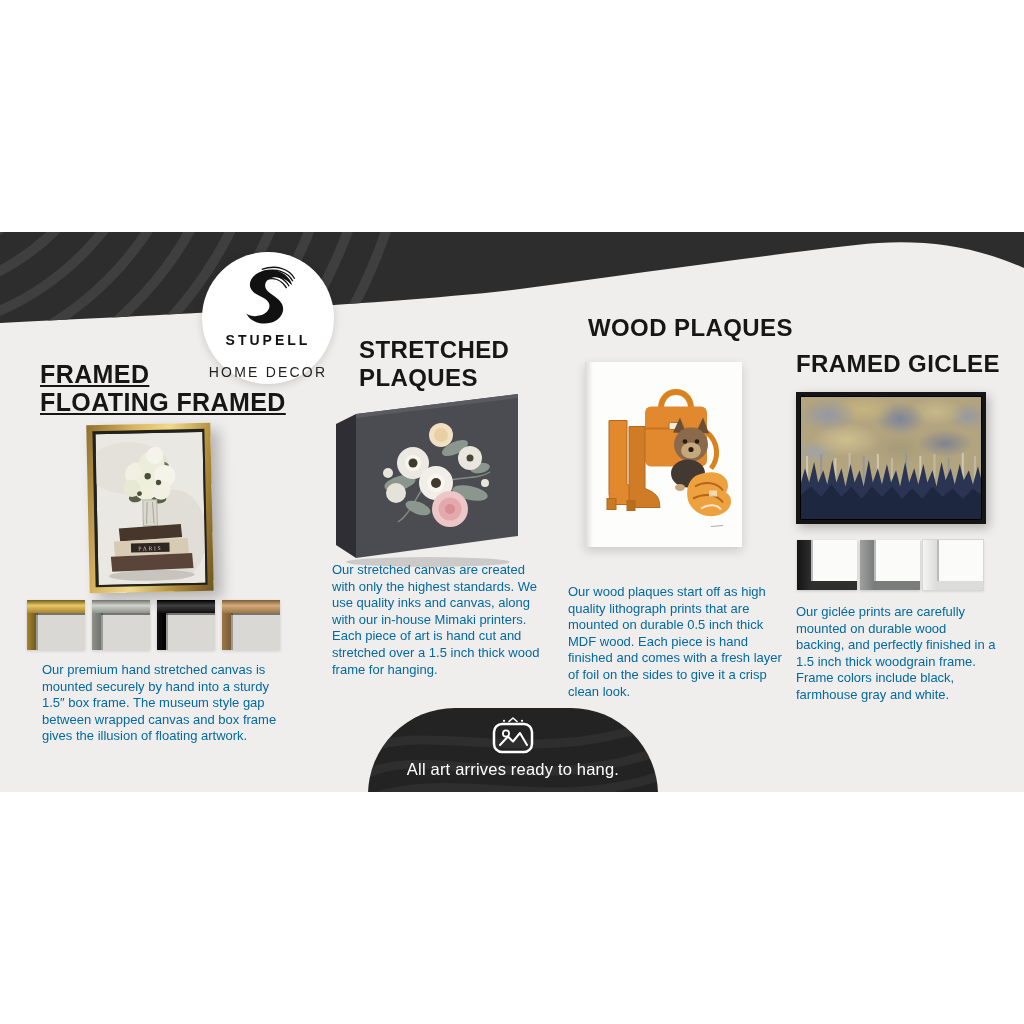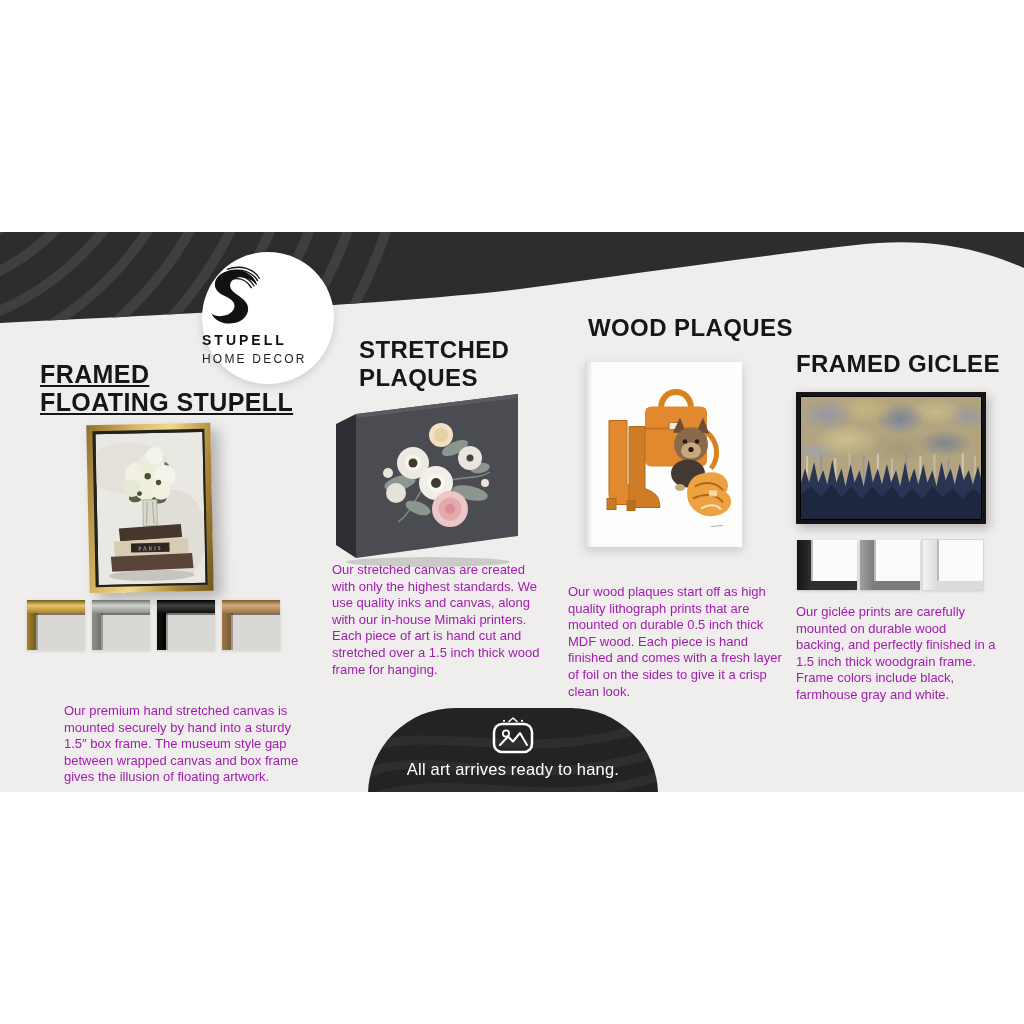--- a/index.html
+++ b/index.html
@@ -5,28 +5,28 @@
   html,body{margin:0;padding:0;background:#ffffff;}
   body{width:1024px;height:1024px;position:relative;font-family:"Liberation Sans",sans-serif;-webkit-font-smoothing:antialiased;}
   #content{position:absolute;left:0;top:232px;width:1024px;height:560px;background:#efeeec;overflow:hidden;}
   .abs{position:absolute;}
 
   
   #wave{position:absolute;left:0;top:0;width:1024px;height:110px;}
 
   
   #logo{position:absolute;left:202px;top:20px;width:132px;height:132px;border-radius:50%;background:#fff;
-        box-shadow:0 2px 8px rgba(0,0,0,.15);display:flex;flex-direction:column;justify-content:flex-start;}
+        box-shadow:0 2px 8px rgba(0,0,0,.15);display:flex;flex-direction:column;align-items:center;justify-content:flex-start;}
   #logo .mark{margin-top:10px;}
   .brand-name{font-size:14px;font-weight:600;letter-spacing:3px;color:#111;margin-top:-2px;}
-  .brand-tag{font-size:12px;font-weight:500;letter-spacing:2.2px;color:#222;margin-top:4px;}
+  .brand-tag{font-size:14px;font-weight:500;letter-spacing:2.2px;color:#222;margin-top:16px;}
 
   .h-title{font-weight:800;color:#161616;font-size:24px;line-height:28px;letter-spacing:.4px;}
 
-  .body-text{font-size:13px;line-height:16.6px;color:#a21caf;}
+  .body-text{font-size:13px;line-height:16.6px;color:#0369a1;}
 
   
   #p1{left:88px;top:192px;width:124px;height:168px;transform:rotate(-1.2deg);
       background:linear-gradient(105deg,#8f6f2c 0%,#d7b45f 28%,#f0d98c 50%,#b08c3a 76%,#6f5520 100%);
       padding:6px;box-sizing:border-box;box-shadow:8px 7px 14px rgba(0,0,0,.25);}
   #p1 .gap{width:100%;height:100%;background:#23211c;padding:2.5px;box-sizing:border-box;}
   #p1 svg{display:block;width:100%;height:100%;}
 
   
   .corner-row{display:flex;gap:7px;}
@@ -110,21 +110,21 @@
       <path d="M40,12 C22,18 15,34 26,45 C33,52 44,53 50,61 C56,69 50,79 38,83 C30,85.5 21,84.5 15,80
                C21,93 38,99 54,95 C70,91 79,76 72,64 C67,54 54,50 48,42 C42,34 47,24 58,22
                C70,20 82,26 89,35 C85,17 62,4 40,12 Z" fill="#111"></path>
     </svg>
     <div class="brand-name">STUPELL</div>
     <div class="brand-tag">HOME DECOR</div>
   </div>
 
   <div class="abs h-title" style="left:40px;top:128px;font-size:25px;text-decoration:underline;">
     <div>FRAMED</div>
-    <div>FLOATING STUPELL</div>
+    <div>FLOATING FRAMED</div>
   </div>
 
   <div id="p1" class="abs">
     <div class="gap">
       <svg viewBox="0 0 100 140" preserveAspectRatio="none">
         <rect width="100" height="140" fill="#eae8e2"></rect>
         <ellipse cx="30" cy="32" rx="38" ry="24" fill="#dedcd4" opacity=".6"></ellipse>
         <ellipse cx="72" cy="95" rx="30" ry="42" fill="#d6d4cc" opacity=".5"></ellipse>
         <ellipse cx="50" cy="132" rx="40" ry="5" fill="#c6c4bd"></ellipse>
         <g>
@@ -179,21 +179,21 @@
         <div class="c-gpv"></div>
       </div>
     <div class="corner" style="--e: #7a5c36; --b: #d4ab7a; --m: #9c7748;">
         <div class="c-side"></div>
         <div class="c-top"></div>
         <div class="c-gph"></div>
         <div class="c-gpv"></div>
       </div>
   </div>
 
-  <div class="abs body-text" style="left:64px;top:430px;width:236px;margin-top:41px;">Our premium hand stretched canvas is mounted securely by hand into a sturdy 1.5″ box frame. The museum style gap between wrapped canvas and box frame gives the illusion of floating artwork.</div>
+  <div class="abs body-text" style="left:42px;top:430px;width:236px;">Our premium hand stretched canvas is mounted securely by hand into a sturdy 1.5″ box frame. The museum style gap between wrapped canvas and box frame gives the illusion of floating artwork.</div>
 
   <div class="abs h-title" style="left:359px;top:104px;">
     <div>STRETCHED</div>
     <div>PLAQUES</div>
   </div>
 
   <svg class="abs" style="left:328px;top:156px;" width="196" height="182" viewBox="0 0 196 182">
     <ellipse cx="100" cy="174" rx="82" ry="5" fill="rgba(0,0,0,.15)"></ellipse>
     <polygon points="8,36 28,26 28,170 8,157" fill="#2e2e34"></polygon>
     <polygon points="28,26 190,6 190,148 28,170" fill="#4b4b52"></polygon>

